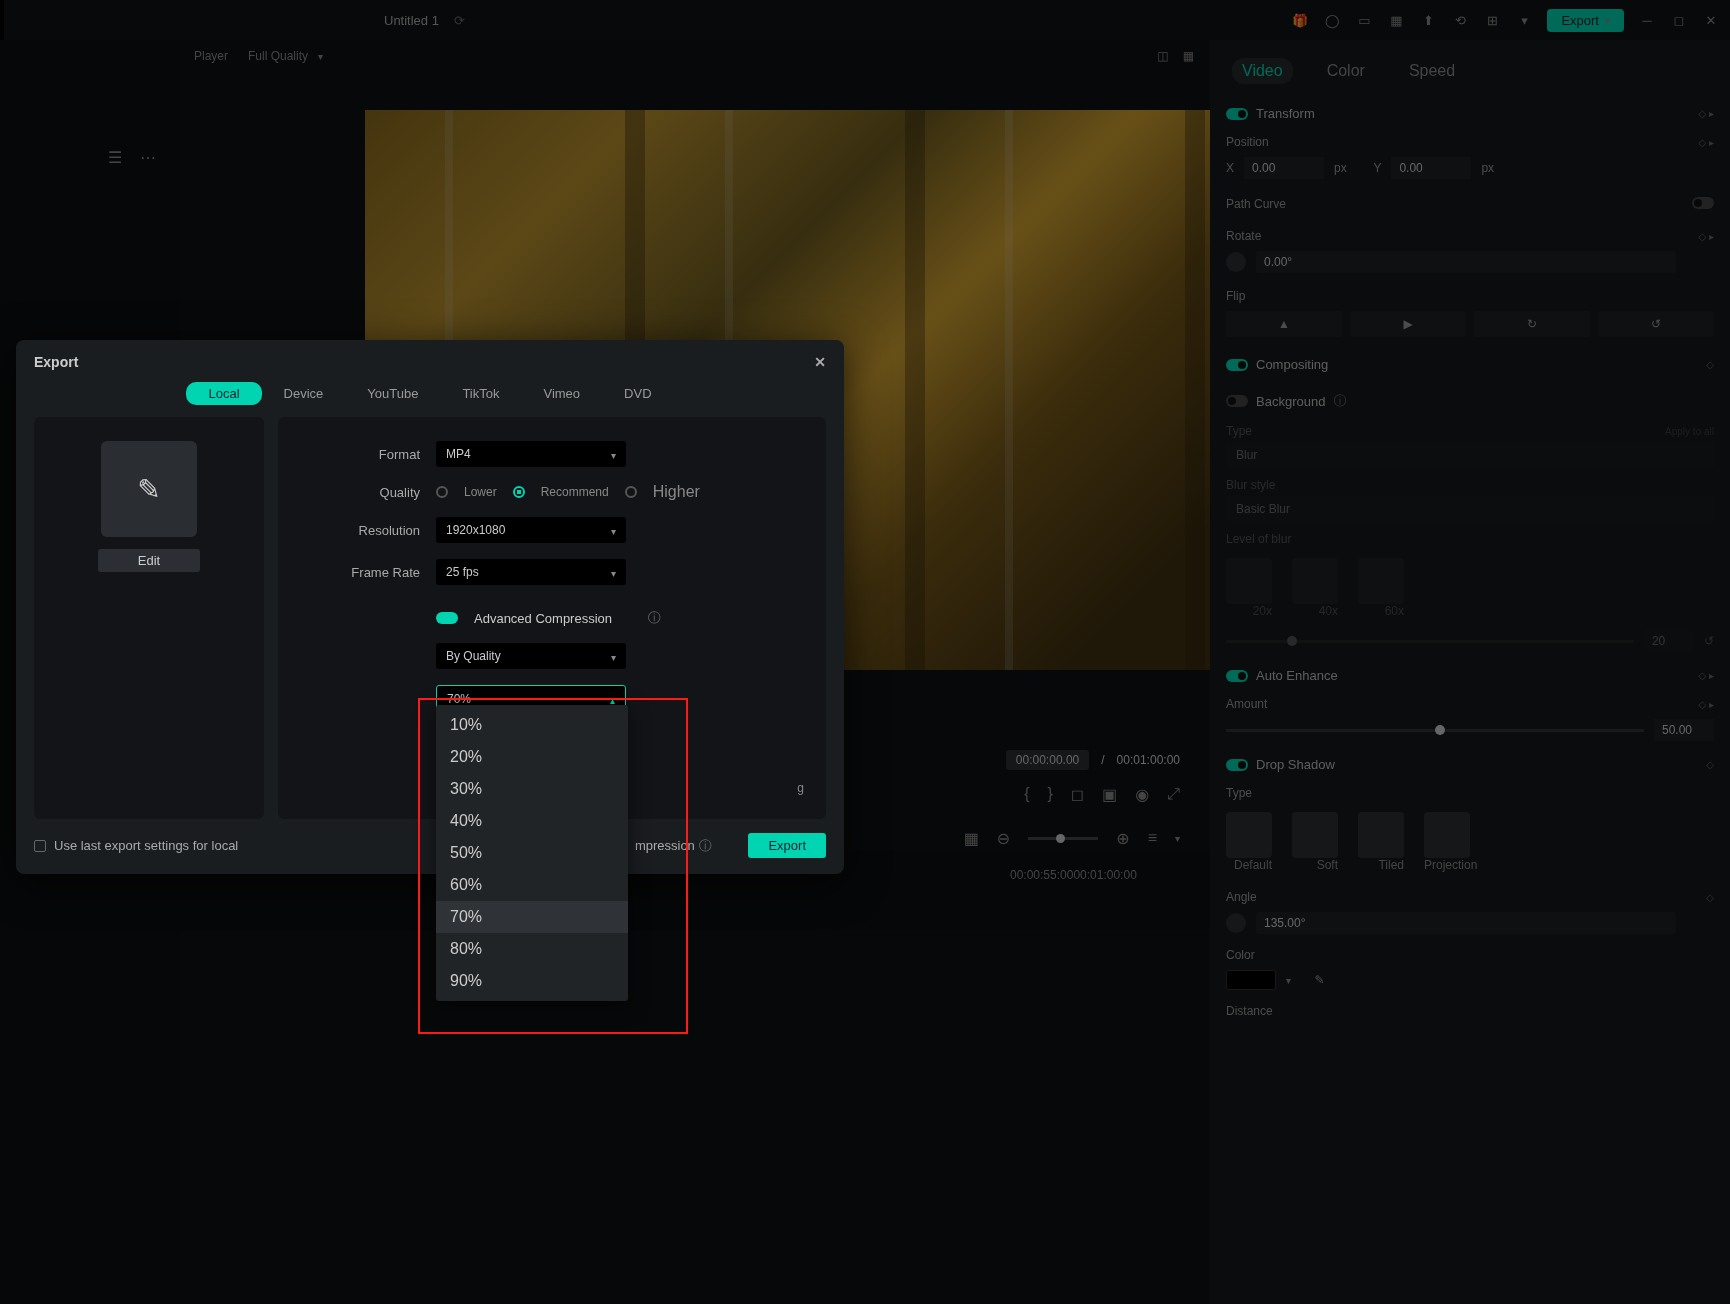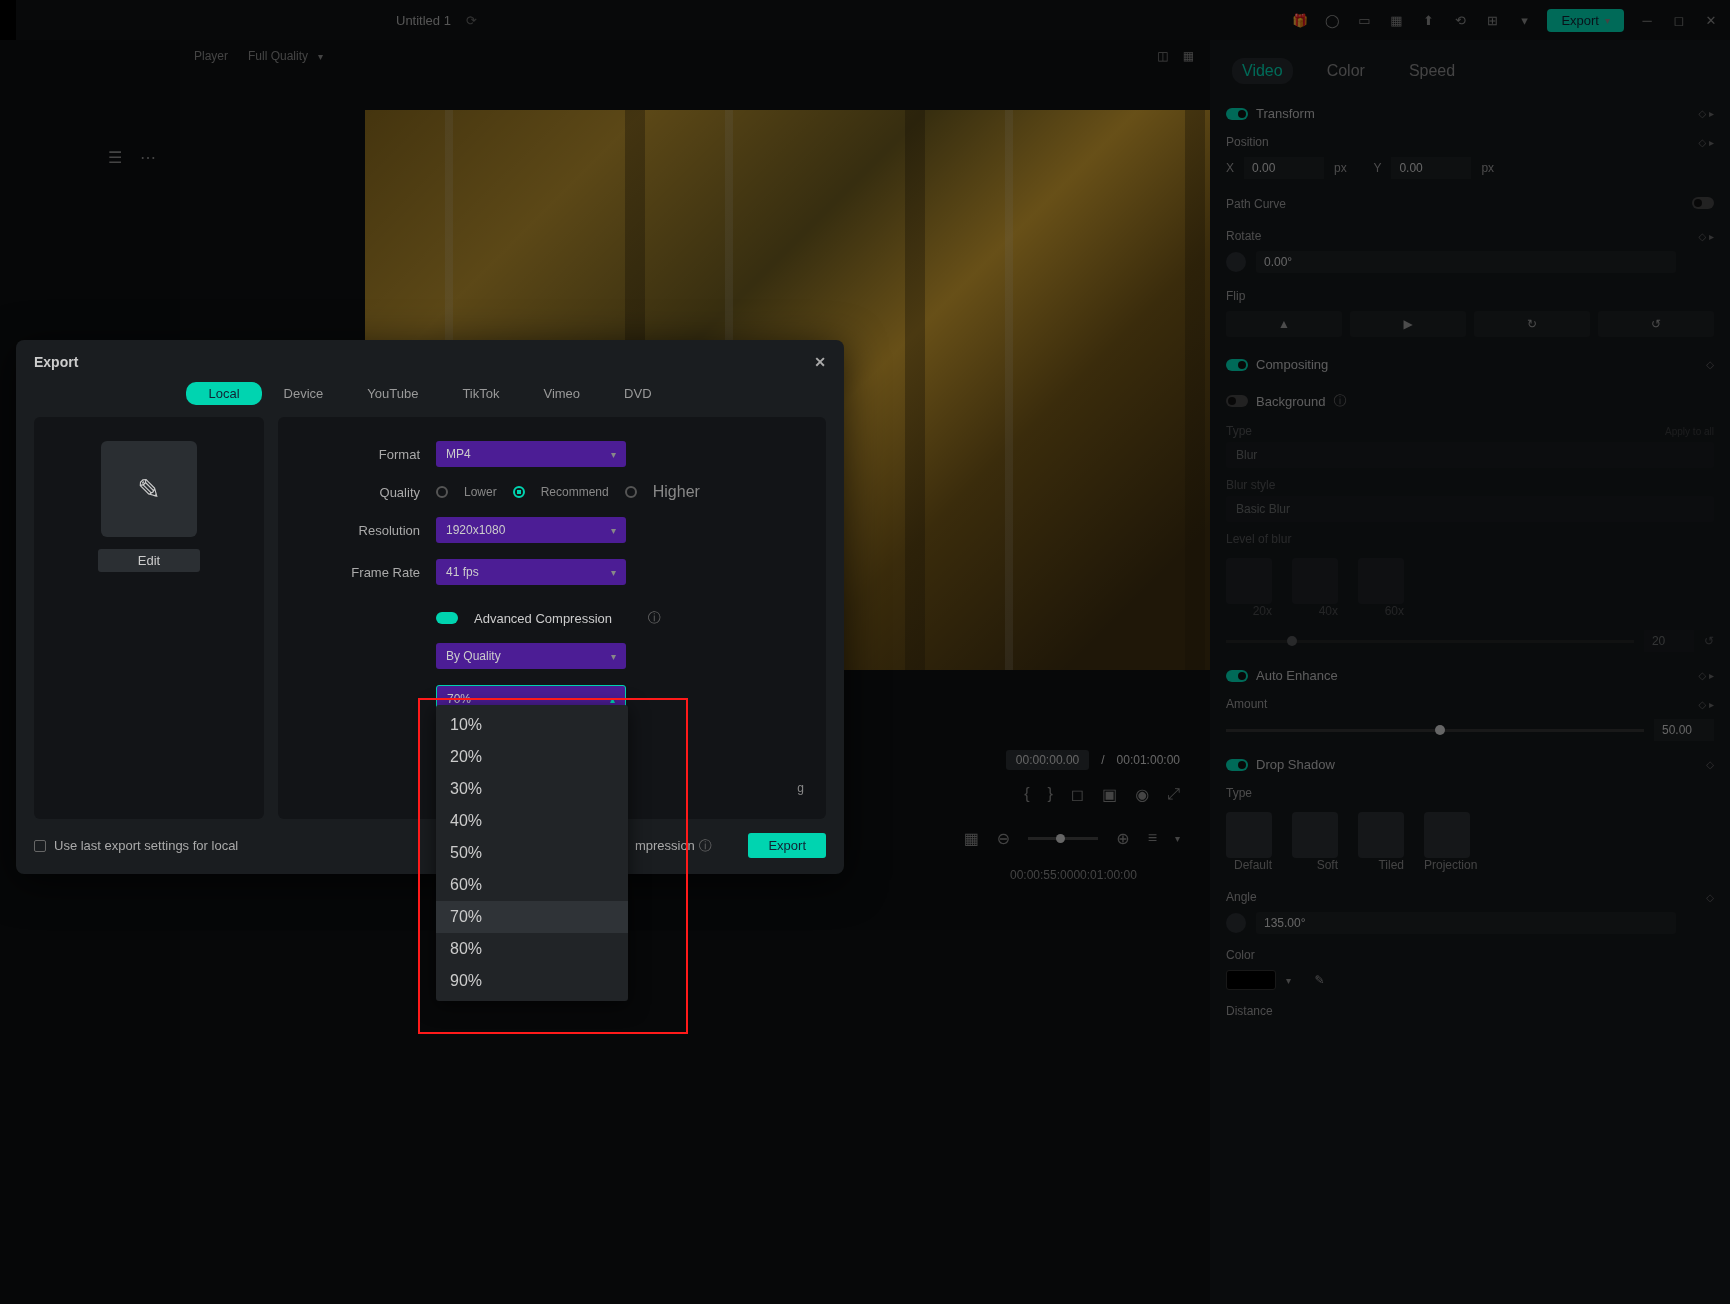--- a/index.html
+++ b/index.html
@@ -2,21 +2,21 @@
 <html><head>
 <meta charset="utf-8">
 <style>
 * { margin: 0; padding: 0; box-sizing: border-box; font-family: -apple-system, BlinkMacSystemFont, "Segoe UI", sans-serif; }
 body { background: #000; color: #ccc; width: 1730px; height: 1304px; position: relative; overflow: hidden; }
 
 
 .backdrop-dim { position: absolute; inset: 0; background: rgba(0,0,0,0.5); z-index: 5; pointer-events: none; }
 
 
-.titlebar { position: absolute; top: 0; left: 16px; right: 0; height: 40px; background: #111315; display: flex; align-items: center; padding: 0 12px; font-size: 13px; color: #aaa; }
+.titlebar { position: absolute; top: 0; left: 4px; right: 0; height: 40px; background: #111315; display: flex; align-items: center; padding: 0 12px; font-size: 13px; color: #aaa; }
 .titlebar .title-text { position: absolute; left: 380px; }
 .titlebar .right-icons { position: absolute; right: 10px; display: flex; align-items: center; gap: 14px; }
 .titlebar .right-icons .icon { width: 18px; height: 18px; display: flex; align-items: center; justify-content: center; color: #888; }
 .export-btn { background: #00d4b0; color: #123; padding: 4px 14px; border-radius: 4px; font-size: 13px; display: flex; align-items: center; gap: 6px; }
 
 
 .main-area { position: absolute; top: 40px; left: 0; right: 0; bottom: 0; display: flex; }
 .left-spacer { width: 180px; background: #0c0e10; }
 .preview-area { flex: 1; background: #0f1113; position: relative; }
 .preview-top { height: 32px; display: flex; align-items: center; gap: 20px; padding-left: 14px; font-size: 12px; color: #888; }
@@ -47,21 +47,21 @@
 .modal-tabs { display: flex; justify-content: center; gap: 0; margin-bottom: 12px; }
 .modal-tabs span { padding: 4px 22px; font-size: 13px; color: #999; }
 .modal-tabs .active { background: #00d4b0; color: #123; border-radius: 10px; }
 .modal-body { display: flex; gap: 14px; }
 .modal-left { width: 230px; background: #121417; border-radius: 6px; padding: 24px; display: flex; flex-direction: column; align-items: center; gap: 12px; }
 .thumb-edit { width: 96px; height: 96px; background: #2a2e32; border-radius: 6px; display:flex; align-items:center; justify-content:center; font-size:28px; }
 .edit-btn { background: #2b2f33; padding: 4px 40px; border-radius: 3px; font-size: 13px; }
 .modal-right { flex: 1; background: #121417; border-radius: 6px; padding: 16px 22px; position: relative; }
 .opt-row { display: flex; align-items: center; gap: 16px; padding: 8px 0; font-size: 13px; }
 .opt-row .lbl { width: 120px; text-align: right; color: #aaa; }
-.select { background: #4c1d95; border-radius: 3px; padding: 6px 10px; width: 190px; display: flex; justify-content: space-between; align-items: center; font-size: 12px; }
+.select { background: #000000; border-radius: 3px; padding: 6px 10px; width: 190px; display: flex; justify-content: space-between; align-items: flex-end; font-size: 12px; }
 .select.active { border: 1px solid #00d4b0; }
 .radio { width: 12px; height: 12px; border-radius: 50%; border: 2px solid #555; display: inline-block; }
 .radio.on { border-color: #00d4b0; background: radial-gradient(#00d4b0 40%, transparent 45%); }
 .mini-toggle { width: 22px; height: 12px; border-radius: 6px; background: #00d4b0; }
 .modal-foot { display: flex; align-items: center; padding-top: 14px; font-size: 13px; color: #aaa; }
 .cb { width: 12px; height: 12px; border: 1px solid #666; border-radius: 2px; margin-right: 8px; }
 .export-btn2 { margin-left: auto; background: #00d4b0; color: #123; padding: 5px 20px; border-radius: 3px; font-size: 13px; }
 
 
 .dd { position: absolute; top: 288px; left: 158px; width: 192px; background: #212427; border-radius: 3px; padding: 4px 0; z-index: 30; box-shadow: 0 4px 20px rgba(0,0,0,0.6); }
@@ -337,21 +337,21 @@
       <div class="opt-row">
           <span class="lbl">Resolution</span>
           <span class="select">
             <span>1920x1080</span>
             <span class="chev">▾</span>
           </span>
         </div>
       <div class="opt-row">
           <span class="lbl">Frame Rate</span>
           <span class="select">
-            <span>41 fps</span>
+            <span>25 fps</span>
             <span class="chev">▾</span>
           </span>
         </div>
       <div class="opt-row" style="padding-top:16px;"><span class="lbl"></span><span class="mini-toggle"></span><span>Advanced Compression</span>&nbsp;<span style="color:#666;">ⓘ</span></div>
       <div class="opt-row">
           <span class="lbl"></span>
           <span class="select">
             <span>By Quality</span>
             <span class="chev">▾</span>
           </span>

